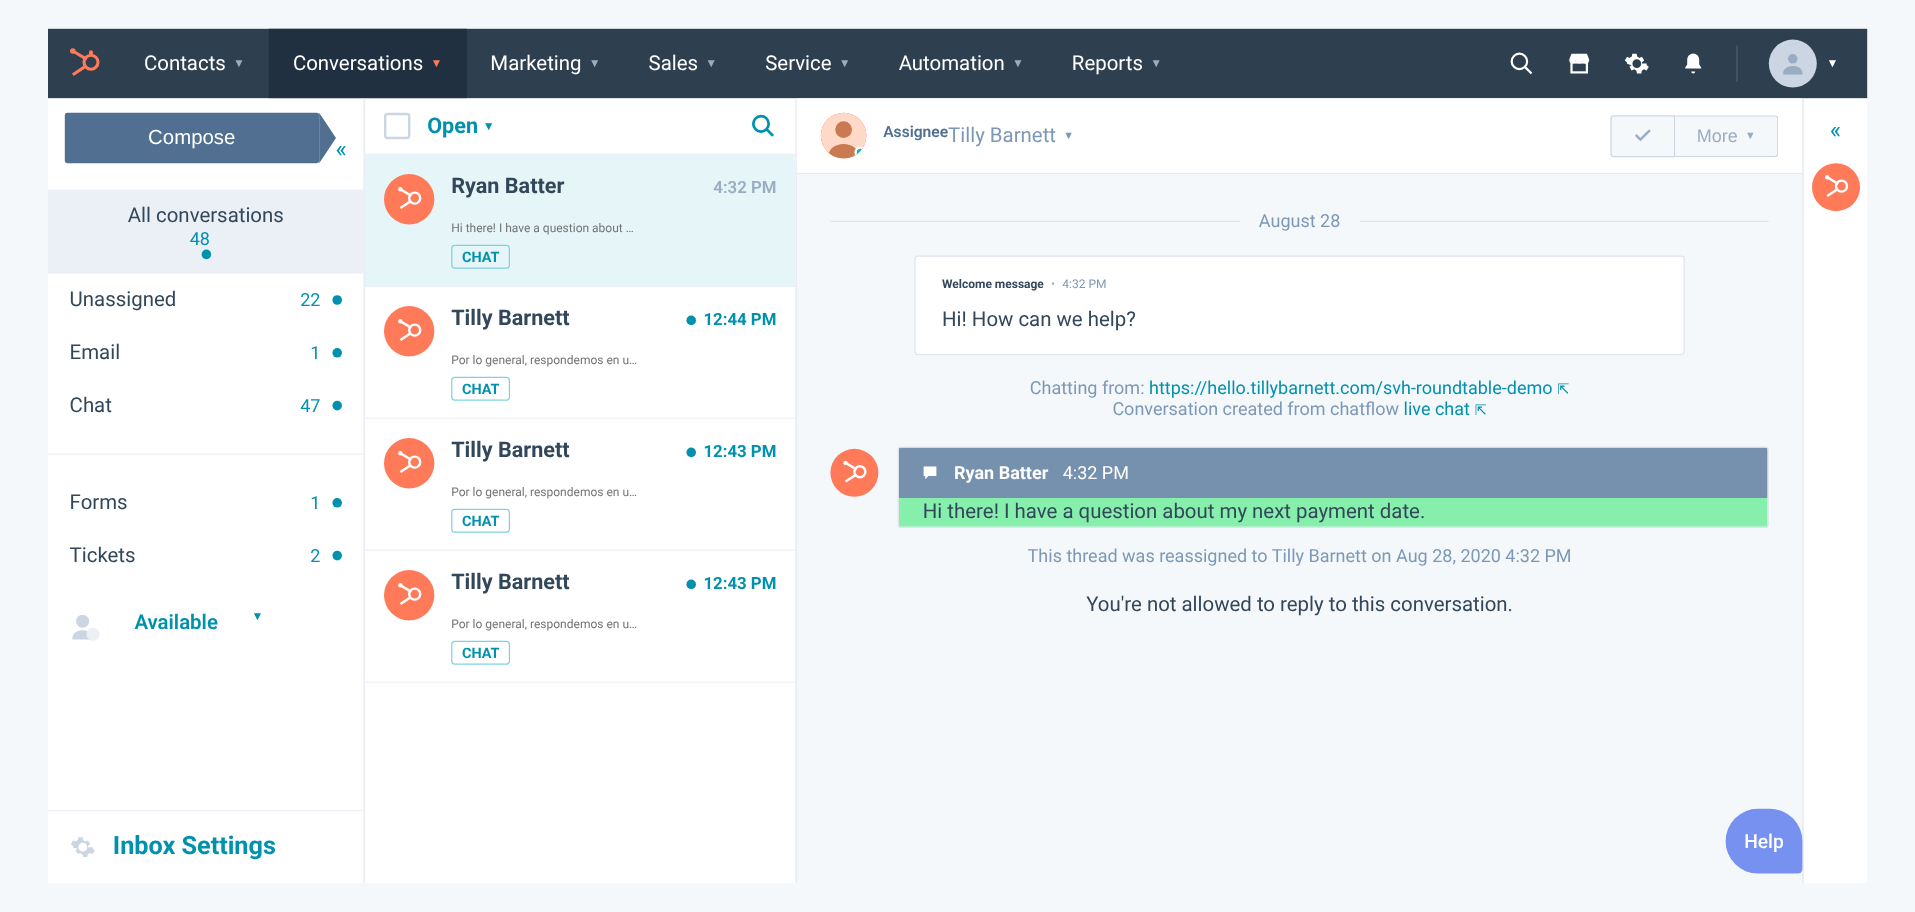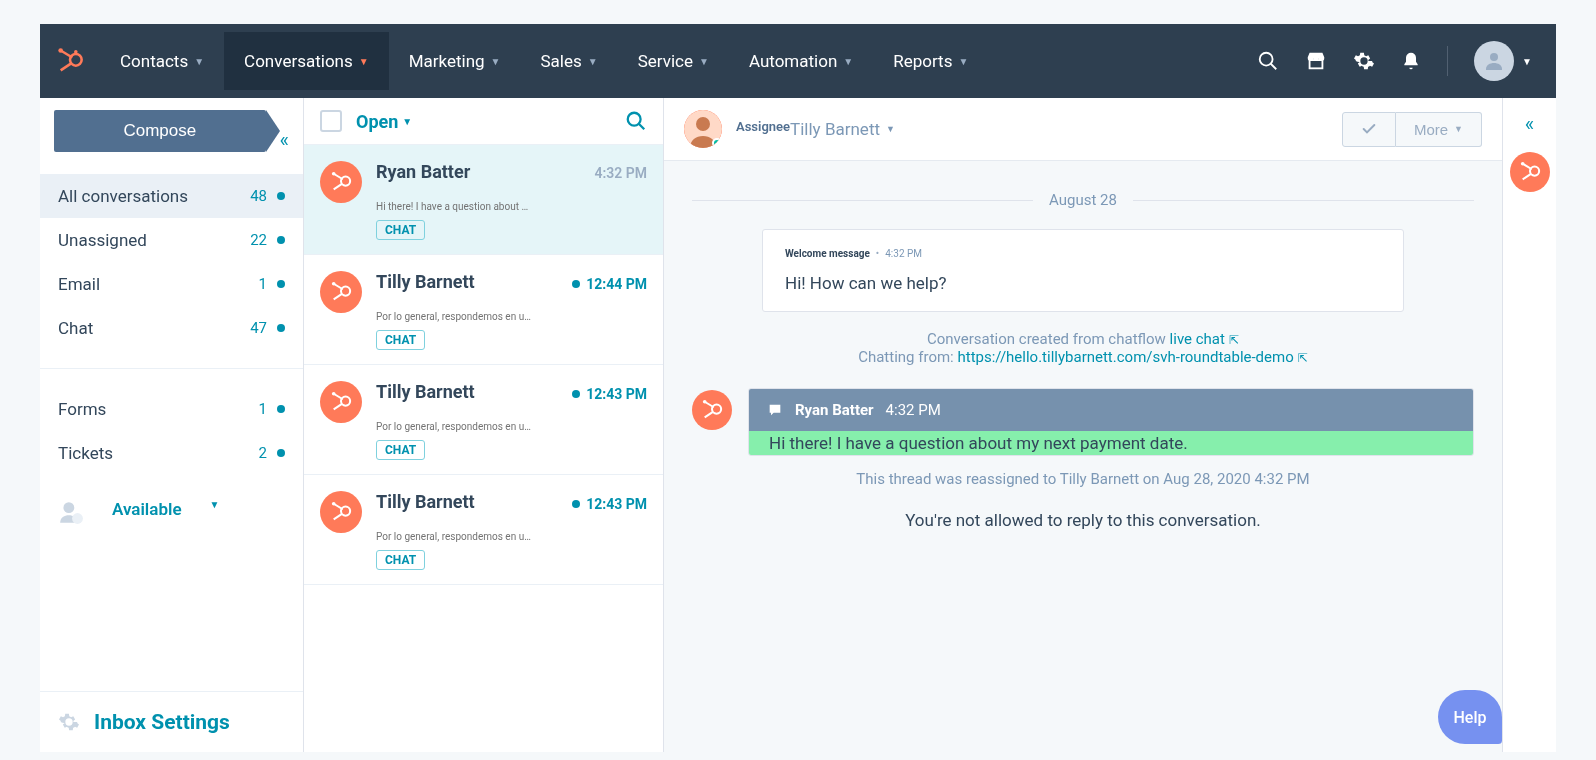--- a/index.html
+++ b/index.html
@@ -1,21 +1,21 @@
 <!DOCTYPE html>
 <html><head>
 <meta charset="utf-8">
 <style>
 * { box-sizing: border-box; margin: 0; padding: 0; }
 body { font-family: -apple-system, BlinkMacSystemFont, "Segoe UI", Roboto, sans-serif; background: #f5f8fa; color: #33475b; }
 
 .app { width: 1596px; height: 760px; background: #f5f8fa; padding: 24px 40px; }
 
 
-.topnav { height: 74px; background: #2e3f50; display: flex; align-items: center; padding: 0; }
+.topnav { height: 58px; background: #2e3f50; display: flex; align-items: center; padding: 0; }
 .logo { width: 60px; height: 58px; display: flex; align-items: center; justify-content: center; }
 .logo svg { width: 28px; height: 28px; }
 .nav-items { display: flex; align-items: center; height: 100%; }
 .nav-item { padding: 0 20px; height: 58px; display: flex; align-items: center; color: #fff; font-size: 17px; cursor: pointer; gap: 6px; }
 .nav-item.active { background: #203040; }
 .nav-item .caret-down { font-size: 10px; color: #99acc2; }
 .nav-item.active .caret-down { color: #ff7a59; }
 .nav-right { margin-left: auto; display: flex; align-items: center; gap: 26px; padding-right: 24px; height: 100%; }
 .nav-icon { color: #fff; cursor: pointer; }
 .nav-divider { width: 1px; height: 30px; background: #516071; }
@@ -27,21 +27,21 @@
 
 
 .sidebar { width: 264px; background: #fff; display: flex; flex-direction: column; border-right: 1px solid #dfe3eb; }
 .compose-row { display: flex; align-items: flex-end; padding: 12px 14px; gap: 14px; }
 .compose-btn { flex: 1; height: 42px; background: #516f90; color: #fff; font-size: 17px; font-weight: 500; border: none; position: relative; border-radius: 2px; cursor: pointer; }
 .compose-btn::after { content: ""; position: absolute; right: -14px; top: 0; width: 0; height: 0; border-top: 21px solid transparent; border-bottom: 21px solid transparent; border-left: 14px solid #516f90; }
 .collapse-left { color: #0091ae; font-size: 20px; cursor: pointer; }
 
 .folder-list { padding: 10px 0; }
 .folder-item { display: flex; align-items: center; padding: 12px 18px; cursor: pointer; font-size: 17px; }
-.folder-item.active { background: #eaf0f6; }
+.folder-item.active { background: #eaf0f6; flex-direction: column; }
 .folder-item .folder-label { flex: 1; color: #33475b; }
 .folder-item .folder-count { color: #0091ae; font-size: 15px; margin-right: 10px; }
 .folder-item .folder-dot { width: 8px; height: 8px; border-radius: 50%; background: #0091ae; }
 
 .folder-sep { height: 1px; background: #eaf0f6; margin: 8px 0; }
 
 .status-row { display: flex; align-items: flex-start; gap: 28px; padding: 14px 18px; cursor: pointer; }
 .status-icon { color: #cbd6e2; }
 .status-label { color: #0091ae; font-size: 17px; font-weight: 600; }
 .status-caret { color: #0091ae; font-size: 10px; }
@@ -403,22 +403,22 @@
         </div>
 
         <div class="welcome-box">
           <div class="welcome-head">
             <b>Welcome message</b><span class="bullet">•</span><span class="time">4:32 PM</span>
           </div>
           <div class="welcome-body">Hi! How can we help?</div>
         </div>
 
         <div class="meta-lines">
+          <div><span>Chatting from: </span><a><span>https://hello.tillybarnett.com/svh-roundtable-demo</span></a><span class="ext-icon">⇱</span></div>
           <div><span>Conversation created from chatflow </span><a><span>live chat</span></a><span class="ext-icon">⇱</span></div>
-          <div><span>Chatting from: </span><a><span>https://hello.tillybarnett.com/svh-roundtable-demo</span></a><span class="ext-icon">⇱</span></div>
         </div>
 
         <div class="message-row">
           <div class="msg-avatar">
               <svg width="22" height="22" viewBox="0 0 24 24" fill="none">
                 <circle cx="17" cy="11" r="5" stroke="#fff" stroke-width="2.2"></circle>
                 <line x1="4" y1="3" x2="14" y2="9" stroke="#fff" stroke-width="2.2"></line>
                 <circle cx="4" cy="3" r="2" fill="#fff"></circle>
                 <line x1="4" y1="20" x2="13" y2="14" stroke="#fff" stroke-width="2.2"></line>
               </svg>

